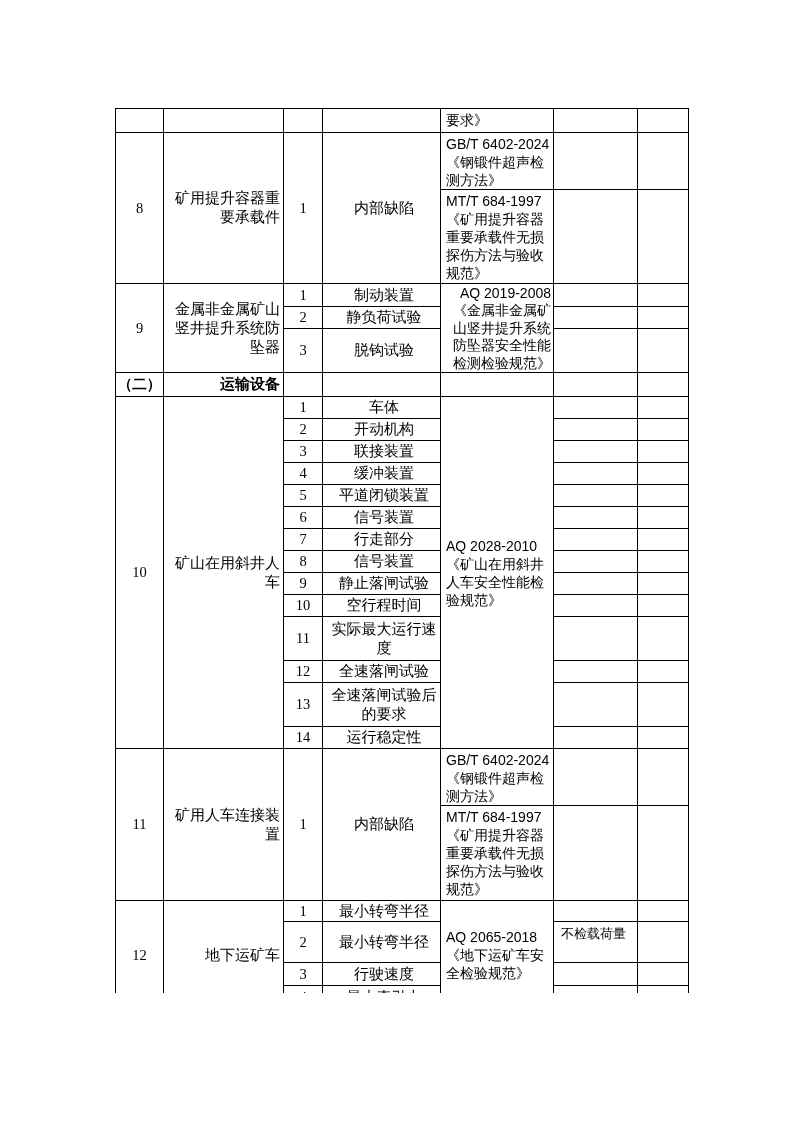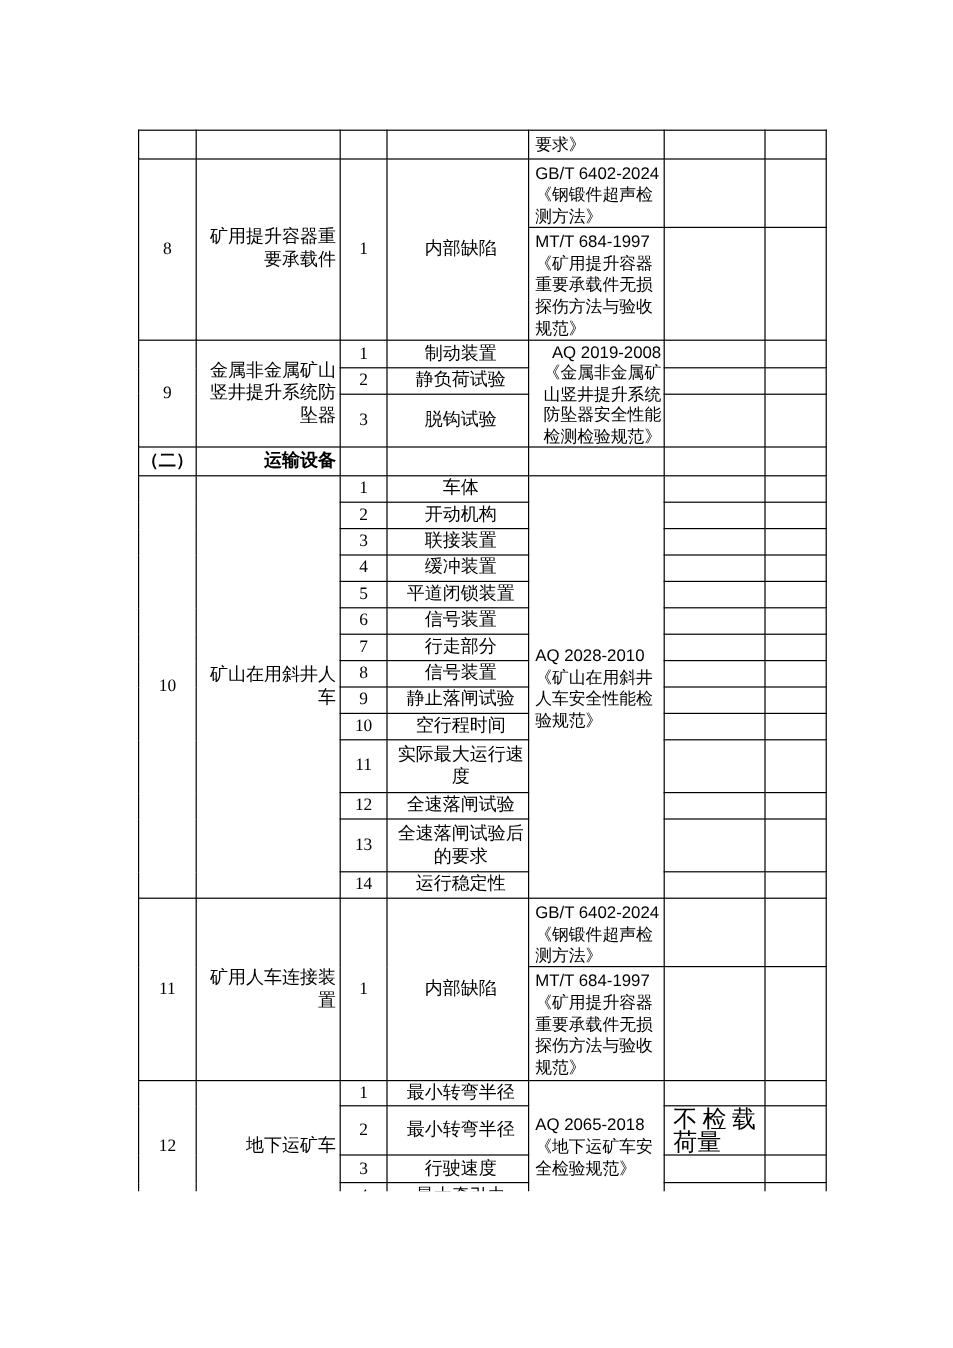--- a/index.html
+++ b/index.html
@@ -12,21 +12,21 @@
      font-size:15px;line-height:19px;color:#000;overflow:hidden;
      word-break:break-word;}
   td.num{text-align:center;font-size:14.5px;}
   td.equip{text-align:right;padding:0 3px 0 4px;}
   td.item{text-align:center;padding:0 2px 0 7px;}
   td.std{font-family:"Liberation Sans","DejaVu Sans",sans-serif;
          font-size:14px;line-height:18px;vertical-align:top;
          text-align:left;padding:2px 2px 0 5px;}
   td.std.mid{vertical-align:middle;padding-top:0;}
   td.std.tight{line-height:17.4px;padding-top:1px;text-align:right;}
-  td.note{font-size:20px;line-height:19px;vertical-align:top;
+  td.note{font-size:13px;line-height:19px;vertical-align:top;
           text-align:justify;padding:2px 7px 0 7px;}
   tr.section td{font-weight:bold;}
 </style>
 </head>
 <body>
 
 <div class="page">
   <table class="doc">
     <colgroup>
       <col style="width:48px">

